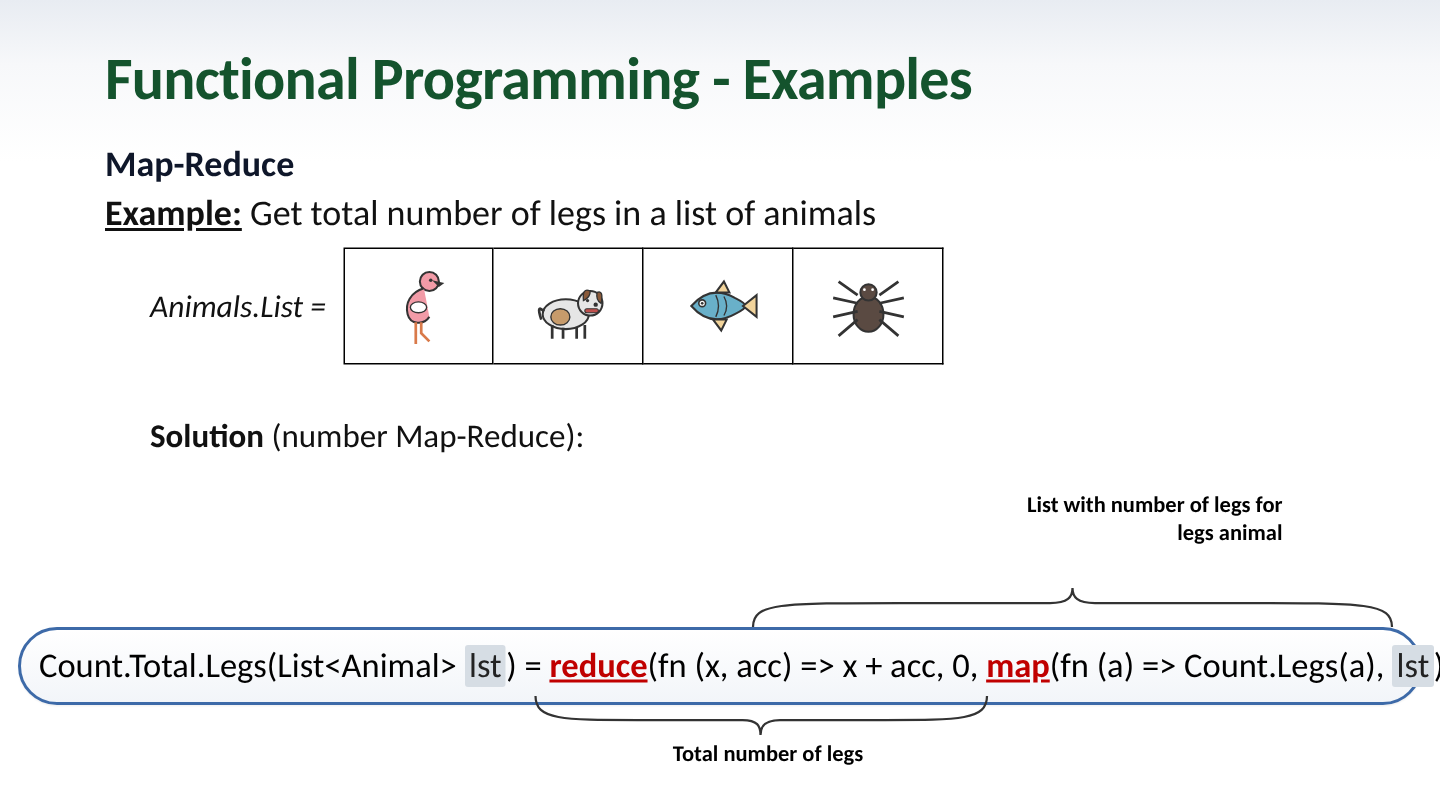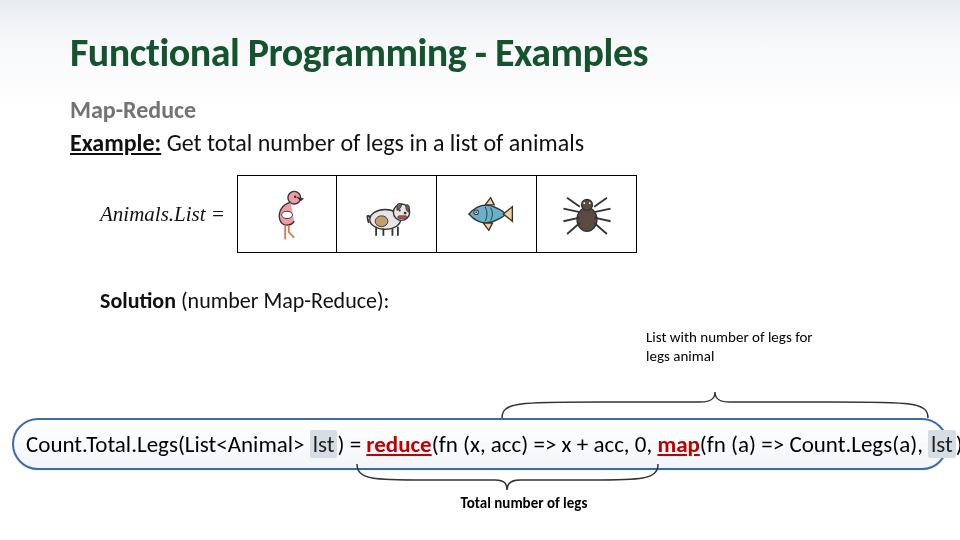--- a/index.html
+++ b/index.html
@@ -6,37 +6,37 @@
   html, body { width: 960px; height: 540px; font-family: Calibri, Arial, sans-serif; background: #fff; overflow: hidden; }
   body {
     background: linear-gradient(to bottom, #e8ecf2 0%, #f7f8fa 8%, #ffffff 20%, #ffffff 100%);
     position: relative;
   }
   .slide { padding: 28px 70px 0 70px; }
   .title {
     font-size: 40px; font-weight: 700; color: #14532d;
     margin-bottom: 18px; letter-spacing: -0.5px;
   }
-  .subtitle { font-size: 24px; font-weight: 700; color: #737373; margin-bottom: 4px; }
-  .example-line { font-size: 24px; color: #111; margin-bottom: 18px; }
+  .subtitle { font-size: 24px; font-weight: 700; color: #0f172a; margin-bottom: 4px; }
+  .example-line { font-size: 24px; color: #111; margin-bottom: 8px; }
   .example-line .underline { text-decoration: underline; font-weight: 700; }
 
   .animals-row { display: flex; align-items: center; margin: 8px 0 10px 30px; }
-  .animals-label { font-size: 21px; font-style: italic; color: #111; margin-right: 12px; font-family: Liberation Serif, serif; }
+  .animals-label { font-size: 21px; font-style: italic; color: #111; margin-right: 12px; }
   .animals-grid { display: flex; }
   .cell {
     width: 100px; height: 78px; border: 1px solid #000;
     display: flex; align-items: center; justify-content: center;
   }
   .cell + .cell { border-left: none; }
   .cell svg { width: 58px; height: 58px; }
 
   .annot-right {
-    position: absolute; right: 94px; top: 328px; width: 220px;
-    font-size: 15px; font-weight: 400; text-align: left; line-height: 1.25;
+    position: absolute; right: 105px; top: 328px; width: 220px;
+    font-size: 15px; font-weight: 700; text-align: right; line-height: 1.25;
   }
   .solution-line { font-size: 22px; color: #111; margin: 34px 0 8px 30px; }
   .solution-line b { font-weight: 700; margin-top: 10px; }
 
   
   .brace-top {
     position: absolute; left: 500px; top: 390px; width: 430px; height: 30px;
   }
   
   .brace-bottom {
@@ -49,21 +49,21 @@
     border: 2px solid #3d6aa8; border-radius: 26px;
     background: linear-gradient(to bottom, #ffffff 0%, #f2f5f9 100%);
     padding: 10px 12px; font-size: 23px; white-space: nowrap;
     font-family: Calibri, Arial, sans-serif;
     box-shadow: 0 1px 1px rgba(0,0,0,0.05);
   }
   .code-pill .param { background: #d6dde4; color: #222; padding: 0 3px; border-radius: 2px; }
   .code-pill .kw { font-weight: 700; color: #c00000; text-decoration: underline; }
 
   .annot-bottom {
-    position: absolute; left: 524px; top: 494px; transform: translateX(-50%);
+    position: absolute; left: 512px; top: 494px; transform: translateX(-50%);
     font-size: 15px; font-weight: 700; text-align: center;
   }
 </style>
 </head>
 <body>
 
 <div class="slide">
   <div class="title">Functional Programming - Examples</div>
   <div class="subtitle">Map-Reduce</div>
   <div class="example-line">

